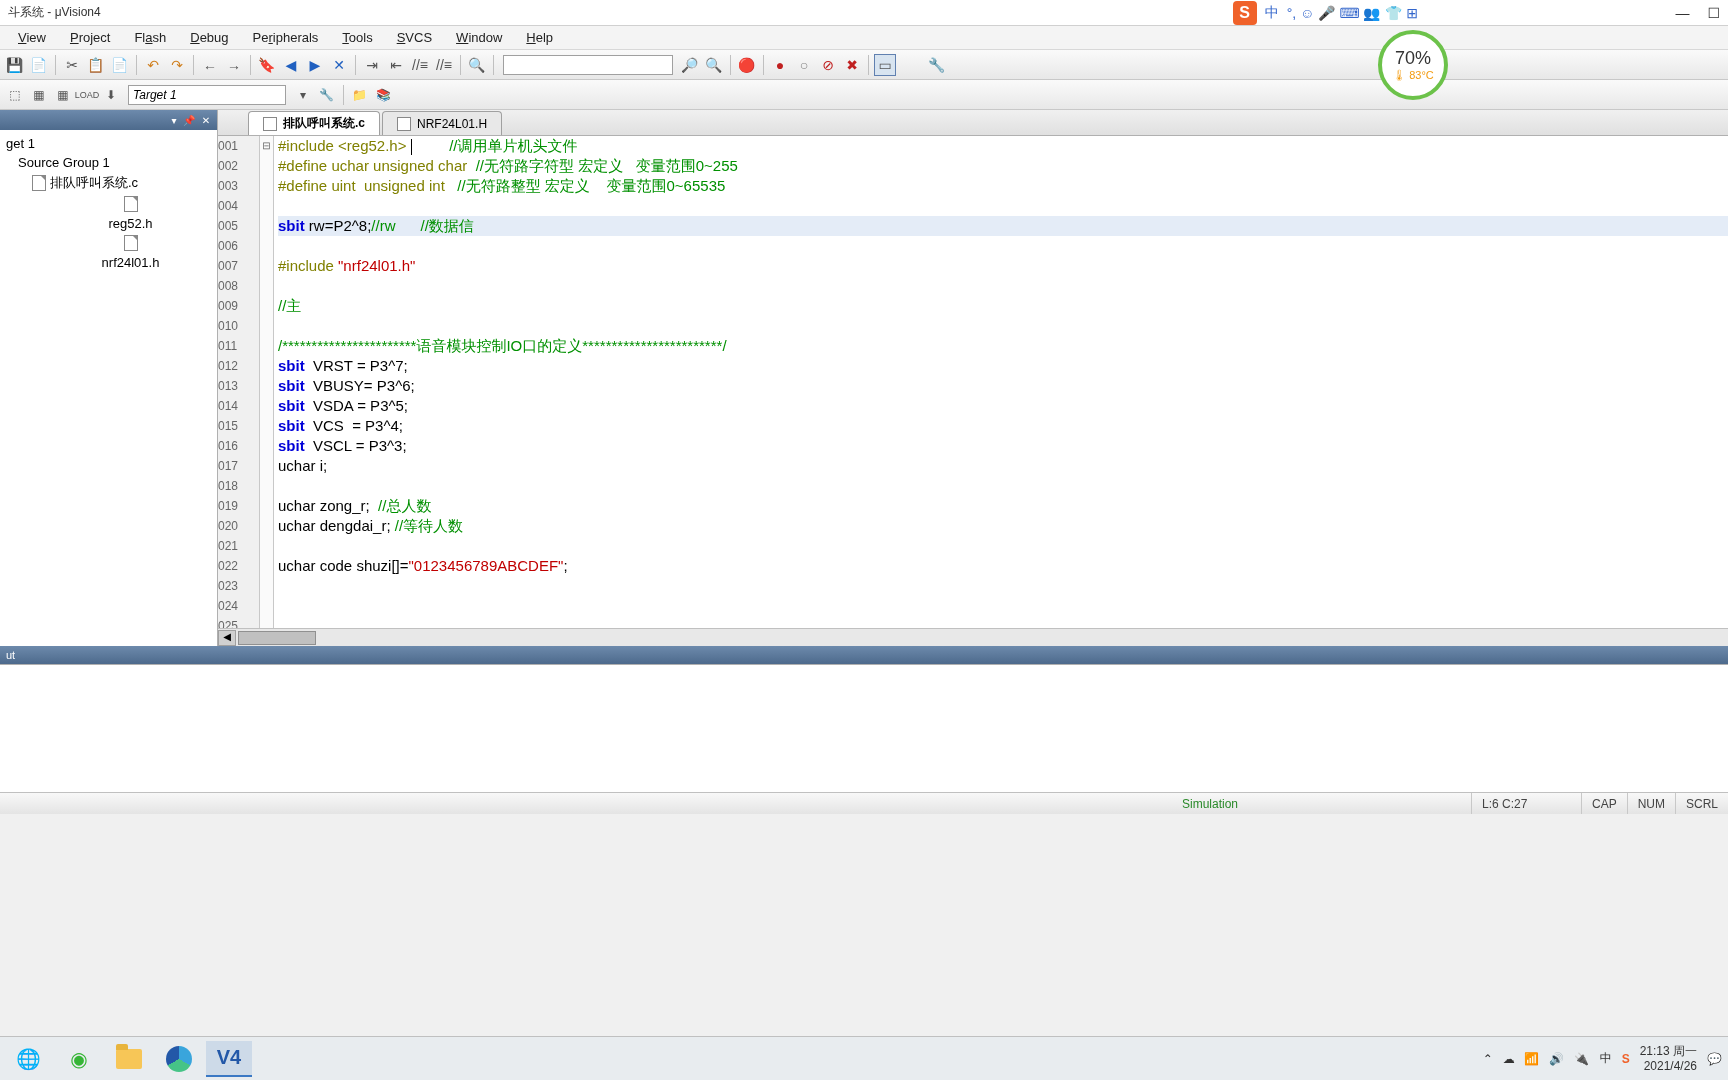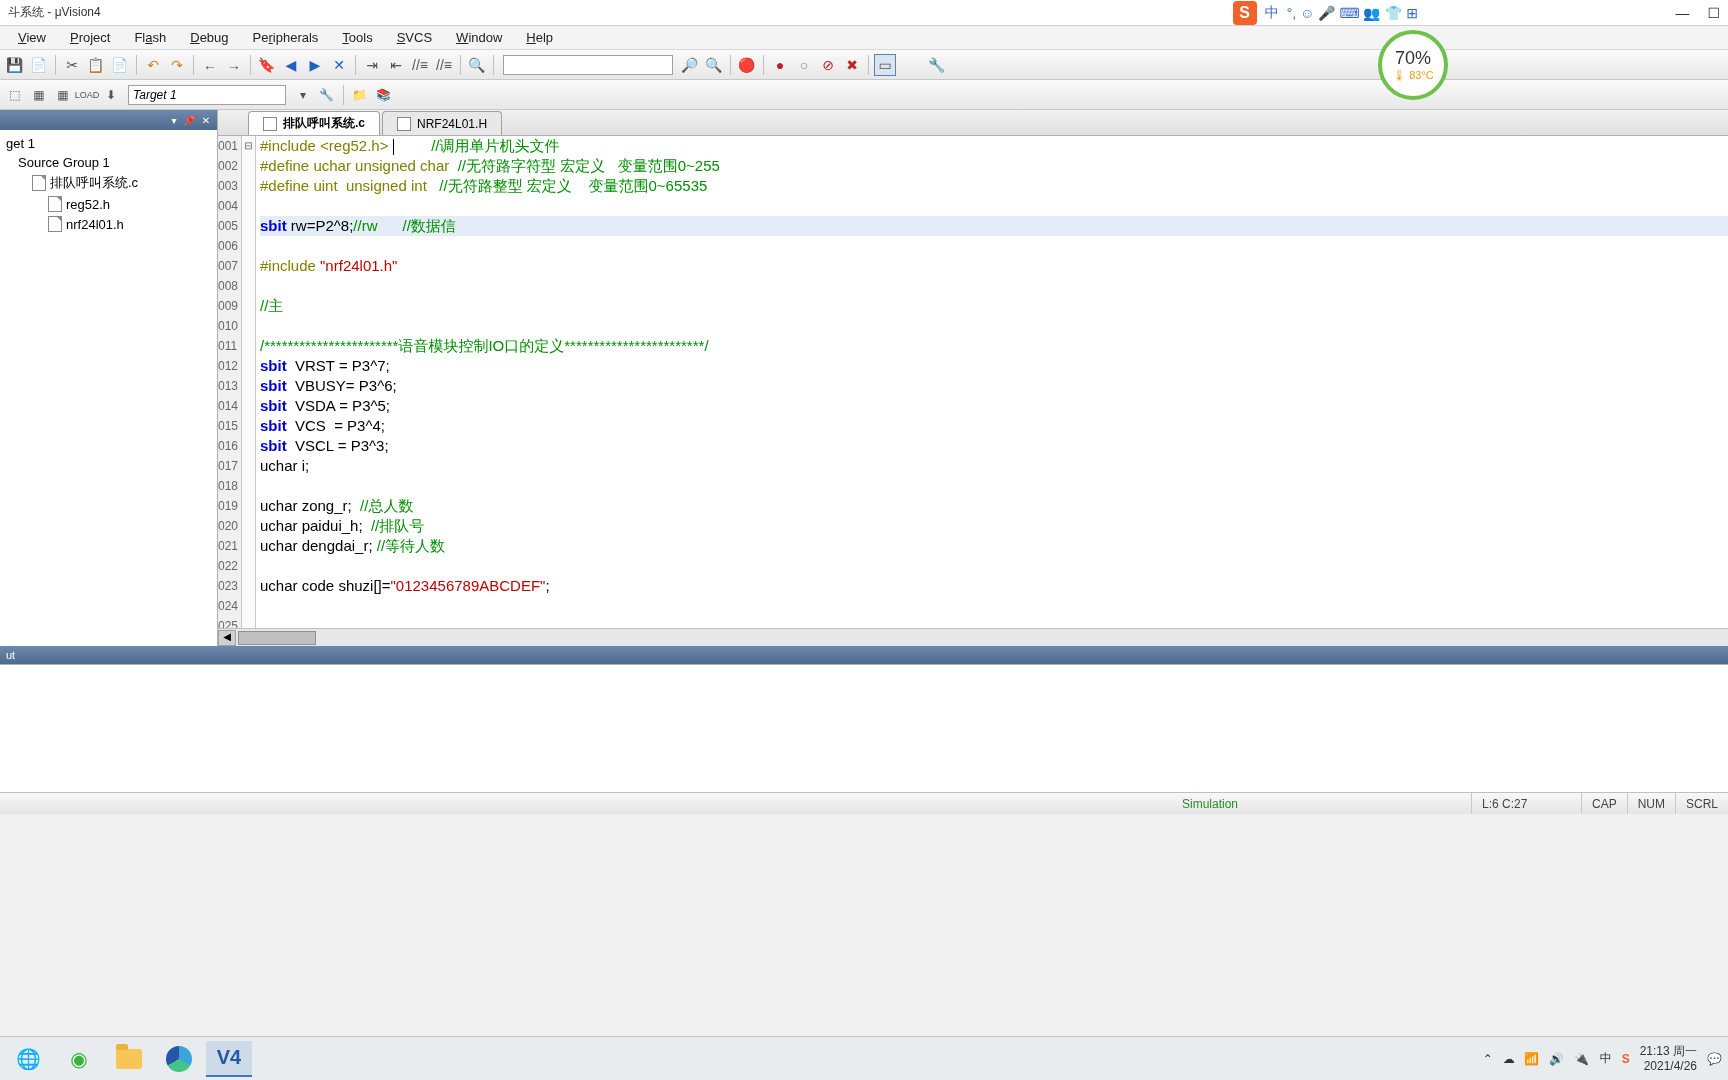--- a/index.html
+++ b/index.html
@@ -35,32 +35,32 @@
 .main-area { display: flex; height: 536px; }
 
 .project-panel { width: 218px; background: #fff; border-right: 1px solid #b0b0b0; display: flex; flex-direction: column; }
 .project-panel .panel-header { height: 20px; background: linear-gradient(#6d8aac,#4d6a8c); display: flex; align-items: center; justify-content: flex-end; padding: 0 4px; gap: 2px; }
 .project-panel .panel-header span { color: #fff; font-size: 10px; width: 14px; text-align: center; cursor: default; }
 .project-panel .tree { padding: 4px; font-size: 13px; }
 .project-panel .tree .node { padding: 2px 0 2px 6px; display: flex; align-items: center; gap: 4px; }
 .project-panel .tree .node.l1 { padding-left: 2px; }
 .project-panel .tree .node.l2 { padding-left: 14px; }
 .project-panel .tree .node.l3 { padding-left: 28px; }
-.project-panel .tree .node.l4 { padding-left: 44px; }
+.project-panel .tree .node.l4 { padding-left: 44px; flex-direction: column; }
 .project-panel .tree .file-ico { display: inline-block; width: 14px; height: 16px; background: #fff; border: 1px solid #888; position: relative; }
 .project-panel .tree .file-ico::after { content: ""; position: absolute; top:0; right:0; border-style: solid; border-width: 0 4px 4px 0; border-color: transparent #888 transparent transparent; }
 
 .editor-area { flex: 1; background: #fff; display: flex; flex-direction: column; }
 .editor-tabs { height: 26px; background: linear-gradient(#f0f0f0,#e0e0e0); display: flex; align-items: flex-end; border-bottom: 1px solid #b0b0b0; padding-left: 30px; }
 .editor-tabs .tab { height: 24px; padding: 0 14px; border: 1px solid #a0a0a0; border-bottom: none; background: #e8e8e8; margin-right: 2px; display: flex; align-items: center; gap: 6px; font-size: 12px; border-radius: 4px 4px 0 0; }
 .editor-tabs .tab.active { background: #fff; font-weight: bold; }
 .editor-tabs .tab .tab-ico { width: 14px; height: 14px; background: #fff; border: 1px solid #888; }
 
 .code-view { flex: 1; display: flex; overflow: hidden; font-family: "Courier New", monospace; font-size: 15px; line-height: 20px; }
-.gutter { width: 24px; background: #f0f0f0; border-right: 1px solid #c8c8c8; text-align: left; padding-right: 4px; color: #666; font-size: 12px; }
+.gutter { width: 42px; background: #f0f0f0; border-right: 1px solid #c8c8c8; text-align: left; padding-right: 4px; color: #666; font-size: 12px; }
 .gutter .ln { height: 20px; }
 .fold-col { width: 14px; border-right: 1px solid #c8c8c8; background: #fafafa; }
 .fold-col .fold { height: 20px; display: flex; align-items: center; justify-content: center; font-size: 10px; color: #666; }
 .code-lines { flex: 1; padding-left: 4px; }
 .code-lines .line { height: 20px; white-space: pre; }
 .code-lines .line.hl { background: #e4ecf7; }
 .kw { color: #0000d8; font-weight: bold; }
 .pp { color: #808000; }
 .cm { color: #009000; }
 .str { color: #c00000; }
@@ -264,21 +264,20 @@
 <div class="line"></div>
 <div class="line"><span class="cm">/***********************</span><span class="cm">语音模块控制IO口的定义</span><span class="cm">************************/</span></div>
 <div class="line"><span class="kw">sbit</span><span>  VRST = P3^7;</span></div>
 <div class="line"><span class="kw">sbit</span><span>  VBUSY= P3^6;</span></div>
 <div class="line"><span class="kw">sbit</span><span>  VSDA = P3^5;</span></div>
 <div class="line"><span class="kw">sbit</span><span>  VCS  = P3^4;</span></div>
 <div class="line"><span class="kw">sbit</span><span>  VSCL = P3^3;</span></div>
 <div class="line"><span>uchar i;</span></div>
 <div class="line"></div>
 <div class="line"><span>uchar zong_r;  </span><span class="cm">//总人数</span></div>
-<div class="line"><span>uchar paidui_h;  </span><span class="cm">//排队号</span></div>
 <div class="line"><span>uchar dengdai_r; </span><span class="cm">//等待人数</span></div>
 <div class="line"></div>
 <div class="line"><span>uchar code shuzi[]=</span><span class="str">"0123456789ABCDEF"</span><span>;</span></div>
       </div>
     </div>
 
     <div class="hscroll">
       <div class="arrow">◀</div>
       <div class="thumb"></div>
     </div>

